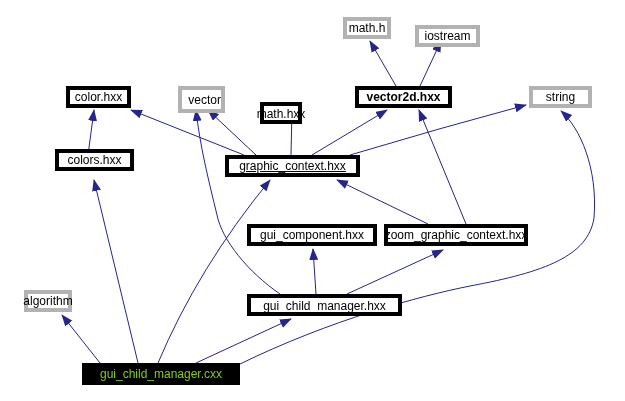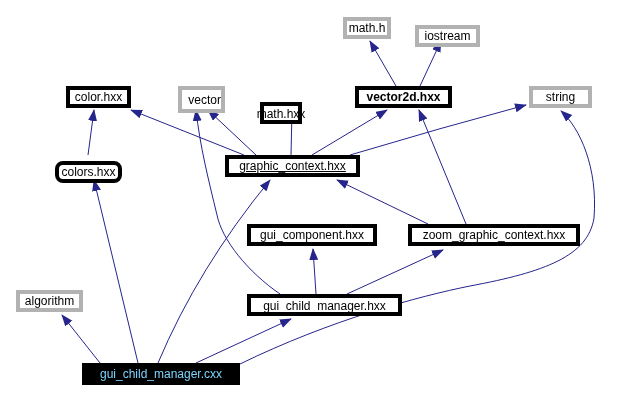--- a/index.html
+++ b/index.html
@@ -37,21 +37,21 @@
     font-size: 12px;
     line-height: 1;
     white-space: nowrap;
     color: #000000;
     cursor: pointer;
   }
   .node.system { border-color: #b2b2b2; }
   .node.project { border-color: #000000; }
   .node.main {
     background: #000000;
-    color: #7dd3fc;
+    color: #84cc16;
     border-color: #000000;
   }
 </style>
 </head>
 <body>
 
 <div id="stage" style="background: rgb(255, 255, 255);">
   <svg id="edge-layer" viewBox="0 0 625 401" xmlns="http://www.w3.org/2000/svg">
     <defs>
       <marker id="arrow" markerUnits="userSpaceOnUse" markerWidth="13" markerHeight="10" refX="11" refY="4.5" orient="auto">
@@ -94,33 +94,33 @@
       </div>
       <div class="node project" style="left: 260px; top: 102px; width: 42px; height: 22px; align-items: flex-end;">
         <span>math.hxx</span>
       </div>
       <div class="node project" style="left: 355px; top: 86px; width: 97px; height: 22px; font-weight: bold;">
         <span>vector2d.hxx</span>
       </div>
       <div class="node system" style="left: 529px; top: 86px; width: 63px; height: 22px;">
         <span>string</span>
       </div>
-      <div class="node project" style="left: 55px; top: 161px; width: 67px; height: 22px; border-radius: 8px;">
+      <div class="node project" style="left: 55px; top: 149px; width: 79px; height: 22px;">
         <span>colors.hxx</span>
       </div>
       <div class="node project" style="left: 225px; top: 155px; width: 135px; height: 22px; text-decoration: underline;">
         <span>graphic_context.hxx</span>
       </div>
       <div class="node project" style="left: 247px; top: 224px; width: 130px; height: 22px; text-align: right;">
         <span>gui_component.hxx</span>
       </div>
-      <div class="node project" style="left: 408px; top: 224px; width: 172px; height: 22px;">
+      <div class="node project" style="left: 384px; top: 224px; width: 144px; height: 22px;">
         <span>zoom_graphic_context.hxx</span>
       </div>
-      <div class="node system" style="left: 16px; top: 290px; width: 67px; height: 22px;">
+      <div class="node system" style="left: 24px; top: 290px; width: 48px; height: 22px;">
         <span>algorithm</span>
       </div>
       <div class="node project" style="left: 247px; top: 294px; width: 155px; height: 22px; align-items: flex-end;">
         <span>gui_child_manager.hxx</span>
       </div>
       <div class="node main" style="left: 82px; top: 363px; width: 158px; height: 22px;">
         <span>gui_child_manager.cxx</span>
       </div>
     </div>
 </div>

